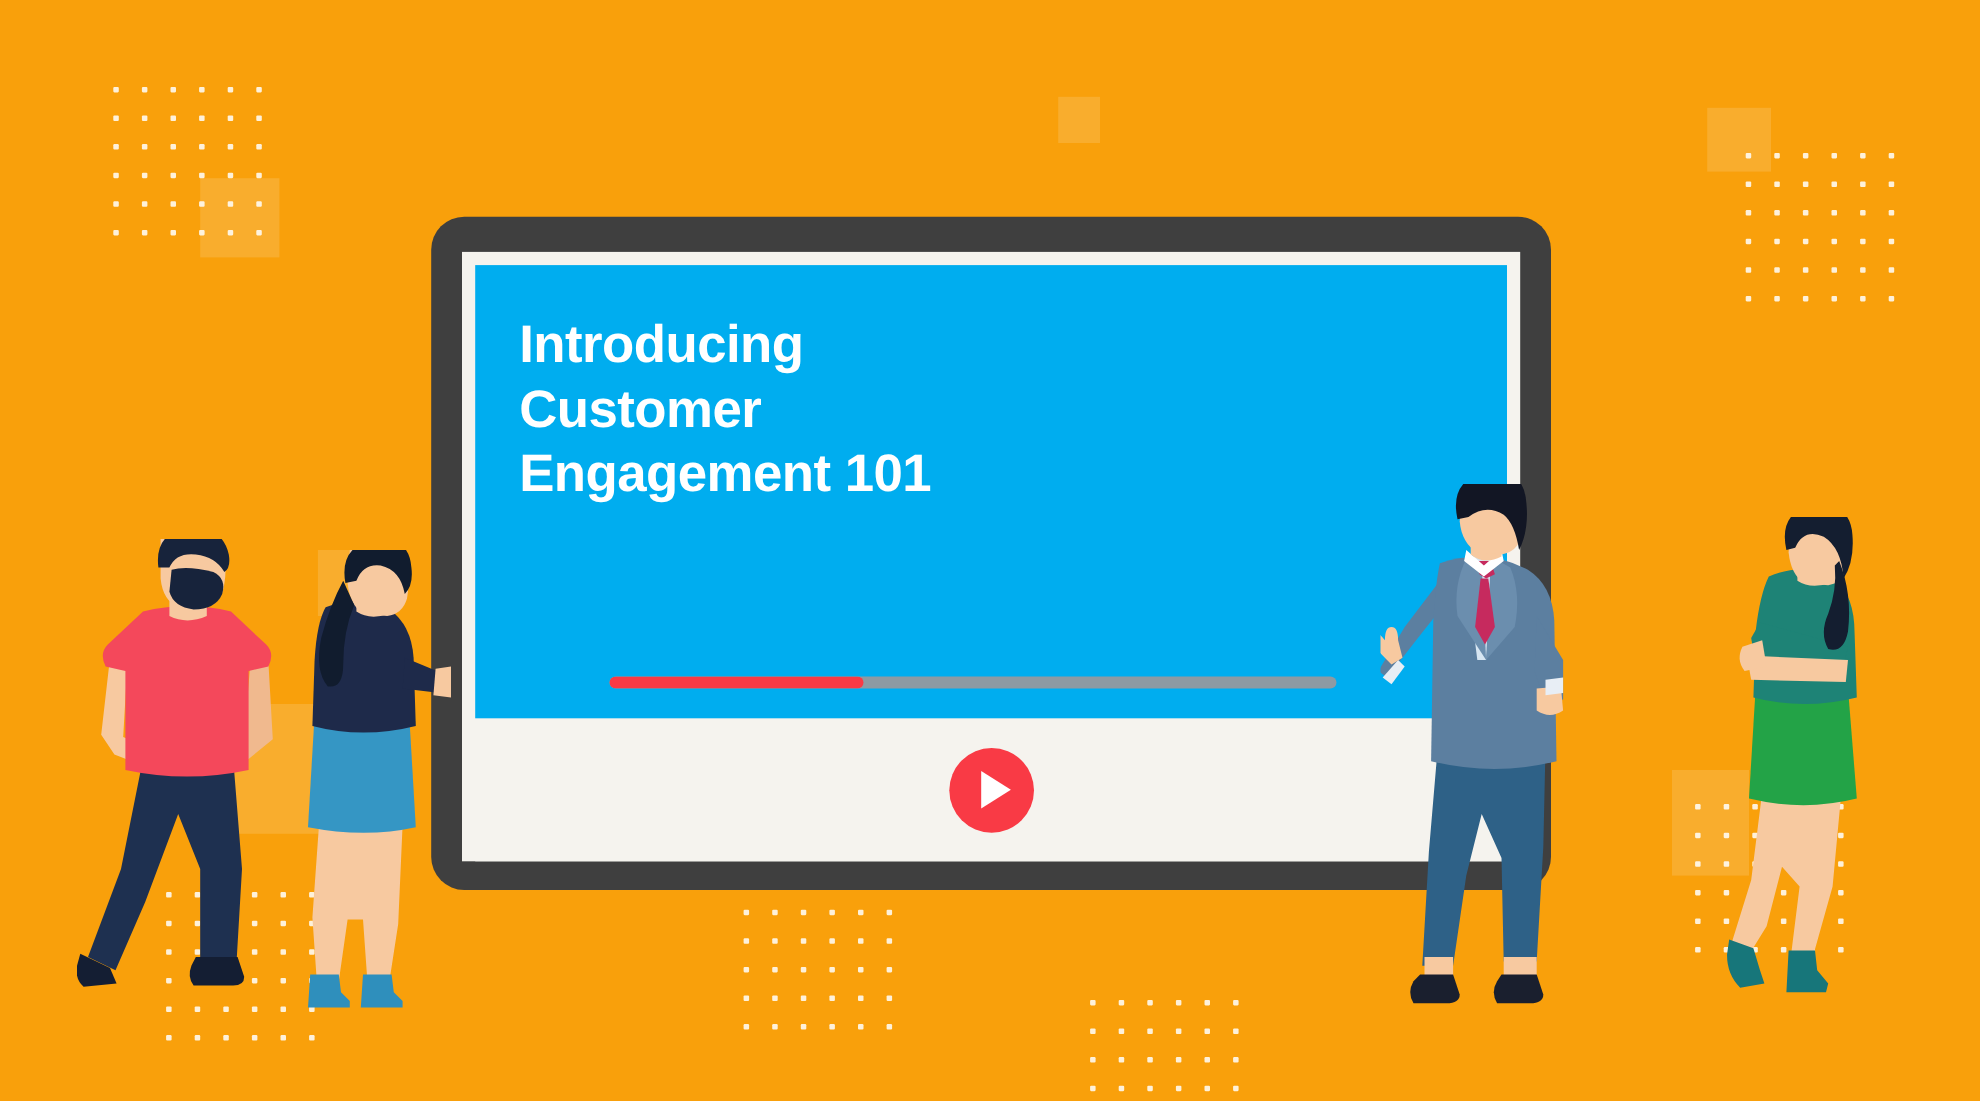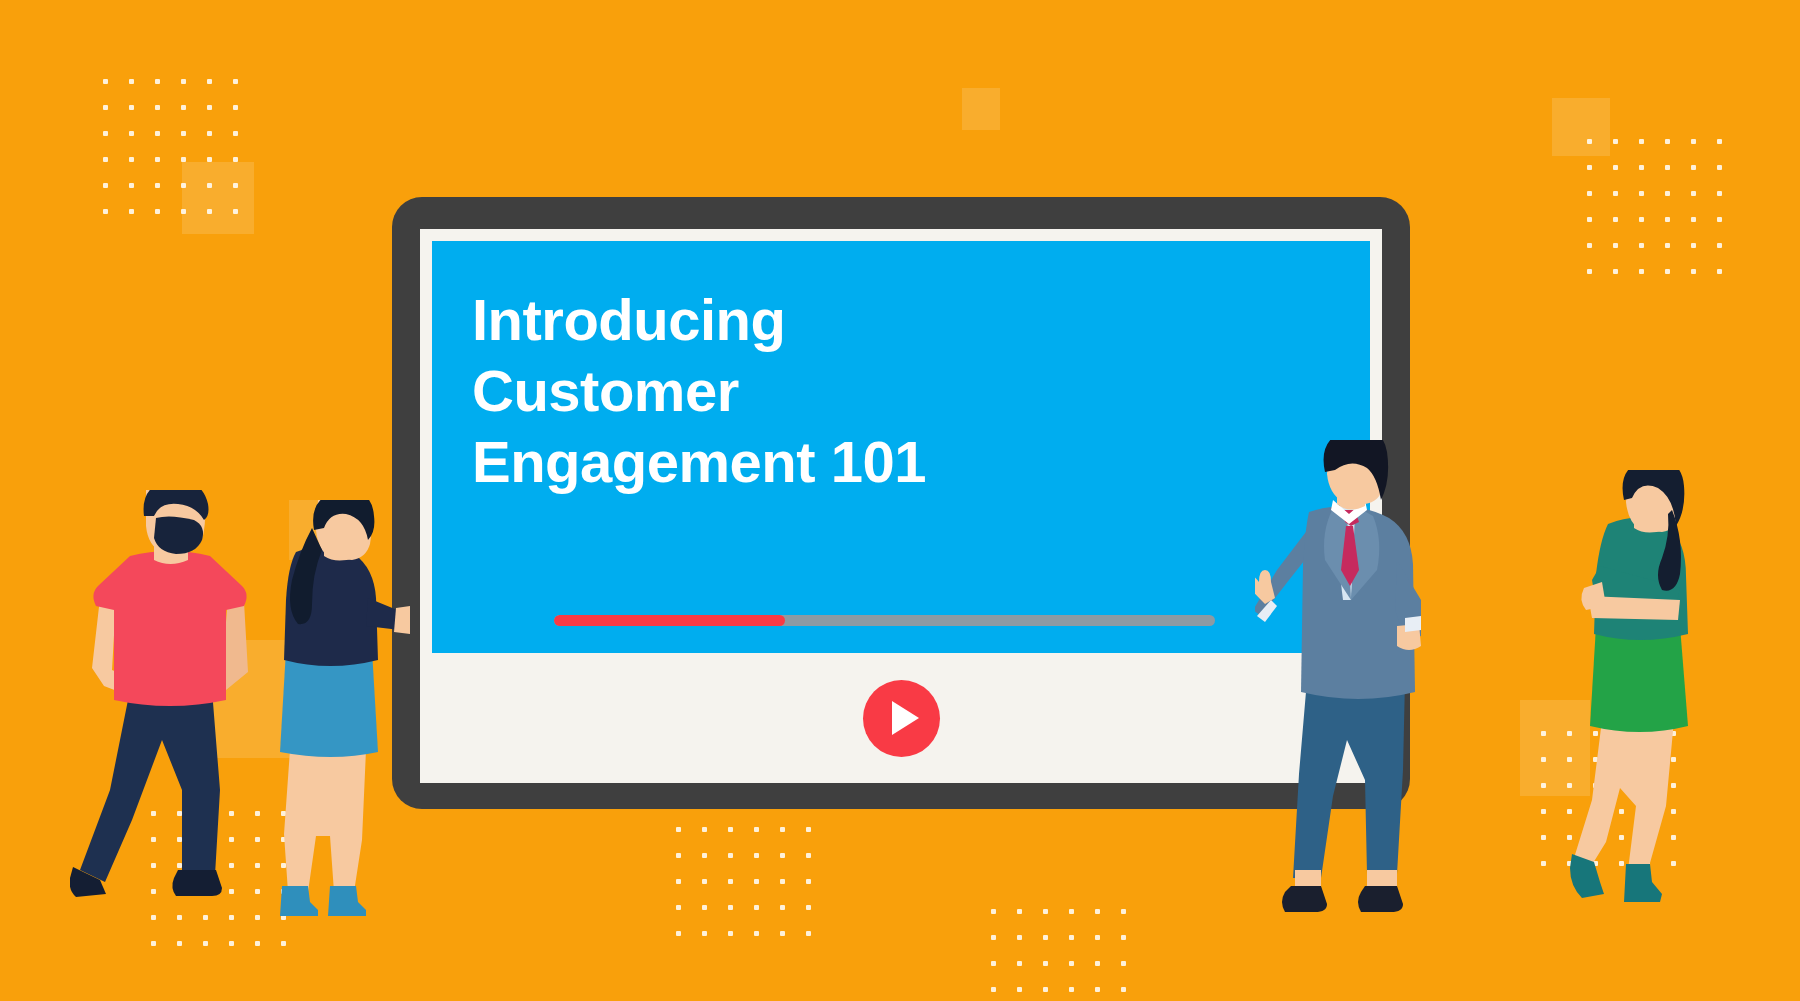--- a/index.html
+++ b/index.html
@@ -61,21 +61,21 @@
   .screen {
     position: relative;
     background: #00ADEF;
     flex: 0 0 412px;
     box-sizing: border-box;
     padding: 44px 40px 0 40px;
     overflow: hidden;
   }
   .screen-title {
     color: #FFFFFF;
-    font-size: 58px;
+    font-size: 48px;
     font-weight: bold;
     line-height: 1.22;
     letter-spacing: -0.5px;
     margin: 0;
     white-space: pre-line;
   }
   .progress-wrap {
     position: absolute;
     left: 122px;
     right: 155px;

